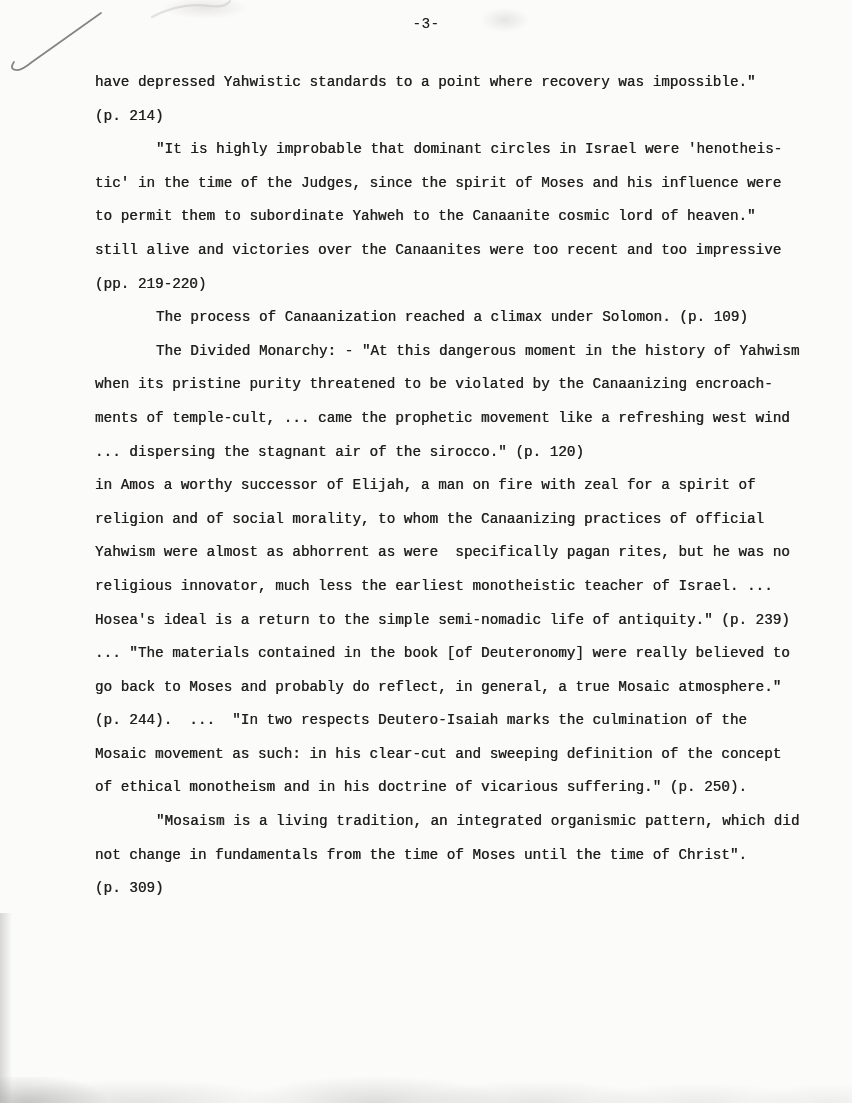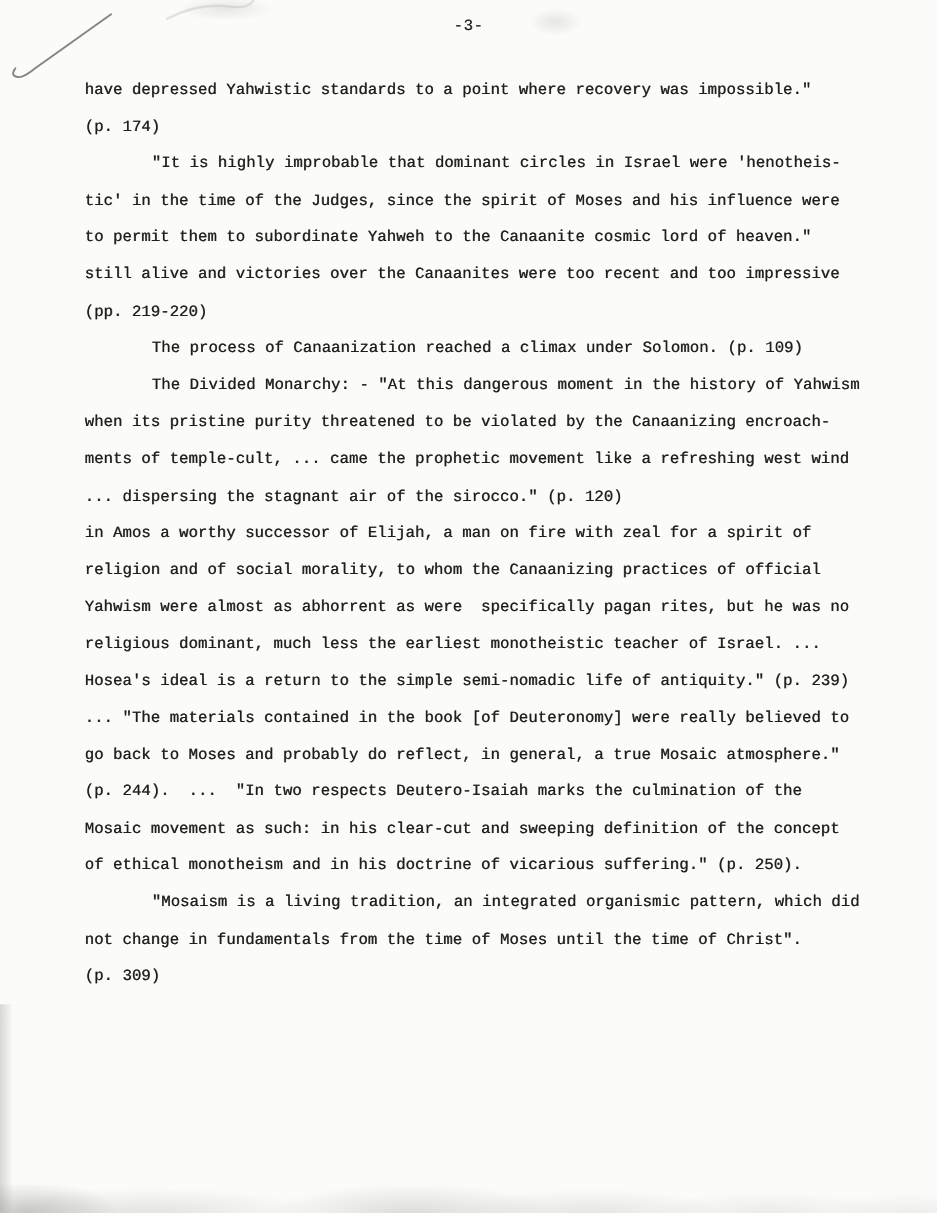--- a/index.html
+++ b/index.html
@@ -18,21 +18,21 @@
   .page-number {
     position: absolute;
     top: 16px; left: 0; width: 100%;
     text-align: center;
     font-size: 14.3px;
     letter-spacing: 0.5px;
     text-shadow: 0.3px 0 0 rgba(32,30,27,.55);
   }
   .doc-body {
     position: absolute;
-    top: 66px; left: 77px;
+    top: 66px; left: 95px;
     font-size: 14.3px;
   }
   .line {
     height: 33.6px;
     line-height: 33.6px;
     white-space: pre;
     
     text-shadow: 0.35px 0 0 rgba(32,30,27,.6), -0.25px 0 0 rgba(32,30,27,.35);
   }
   .line.indent { padding-left: 61px; }
@@ -81,35 +81,35 @@
     <path d="M 152 17 q 28 -15 58 -11 q 15 2 20 -5" fill="none" stroke="#c6c4c0" stroke-width="2.2" stroke-linecap="round" opacity="0.45"></path>
   </svg>
 
   <div class="smudge-top-mid"></div>
   <div class="smudge-top-right"></div>
 
   <div class="page-number">-3-</div>
 
   <div class="doc-body">
       <div class="line">have depressed Yahwistic standards to a point where recovery was impossible."</div>
-      <div class="line">(p. 174)</div>
+      <div class="line">(p. 214)</div>
       <div class="line indent">"It is highly improbable that dominant circles in Israel were 'henotheis-</div>
       <div class="line">tic' in the time of the Judges, since the spirit of Moses and his influence were</div>
       <div class="line">to permit them to subordinate Yahweh to the Canaanite cosmic lord of heaven."</div>
       <div class="line">still alive and victories over the Canaanites were too recent and too impressive</div>
       <div class="line">(pp. 219-220)</div>
       <div class="line indent">The process of Canaanization reached a climax under Solomon. (p. 109)</div>
       <div class="line indent">The Divided Monarchy: - "At this dangerous moment in the history of Yahwism</div>
       <div class="line">when its pristine purity threatened to be violated by the Canaanizing encroach-</div>
       <div class="line">ments of temple-cult, ... came the prophetic movement like a refreshing west wind</div>
       <div class="line">... dispersing the stagnant air of the sirocco." (p. 120)</div>
       <div class="line">in Amos a worthy successor of Elijah, a man on fire with zeal for a spirit of</div>
       <div class="line">religion and of social morality, to whom the Canaanizing practices of official</div>
       <div class="line">Yahwism were almost as abhorrent as were  specifically pagan rites, but he was no</div>
-      <div class="line">religious dominant, much less the earliest monotheistic teacher of Israel. ...</div>
+      <div class="line">religious innovator, much less the earliest monotheistic teacher of Israel. ...</div>
       <div class="line">Hosea's ideal is a return to the simple semi-nomadic life of antiquity." (p. 239)</div>
       <div class="line">... "The materials contained in the book [of Deuteronomy] were really believed to</div>
       <div class="line">go back to Moses and probably do reflect, in general, a true Mosaic atmosphere."</div>
       <div class="line">(p. 244).  ...  "In two respects Deutero-Isaiah marks the culmination of the</div>
       <div class="line">Mosaic movement as such: in his clear-cut and sweeping definition of the concept</div>
       <div class="line">of ethical monotheism and in his doctrine of vicarious suffering." (p. 250).</div>
       <div class="line indent">"Mosaism is a living tradition, an integrated organismic pattern, which did</div>
       <div class="line">not change in fundamentals from the time of Moses until the time of Christ".</div>
       <div class="line">(p. 309)</div>
     </div>

